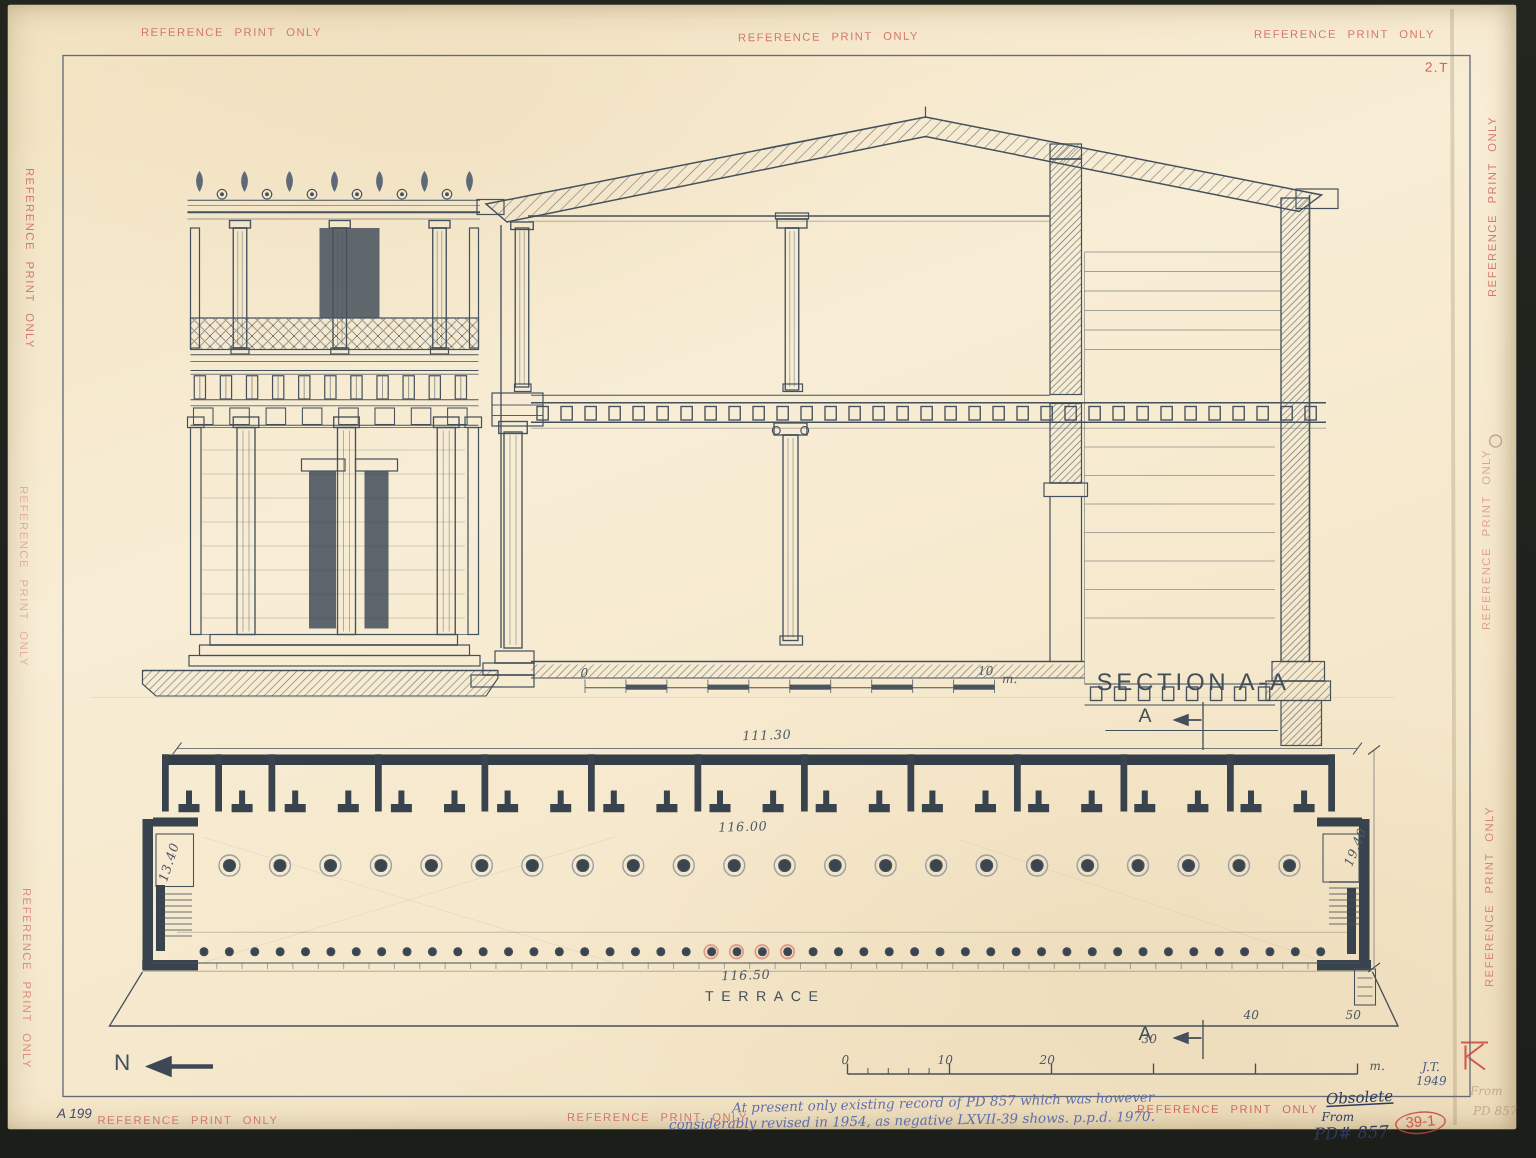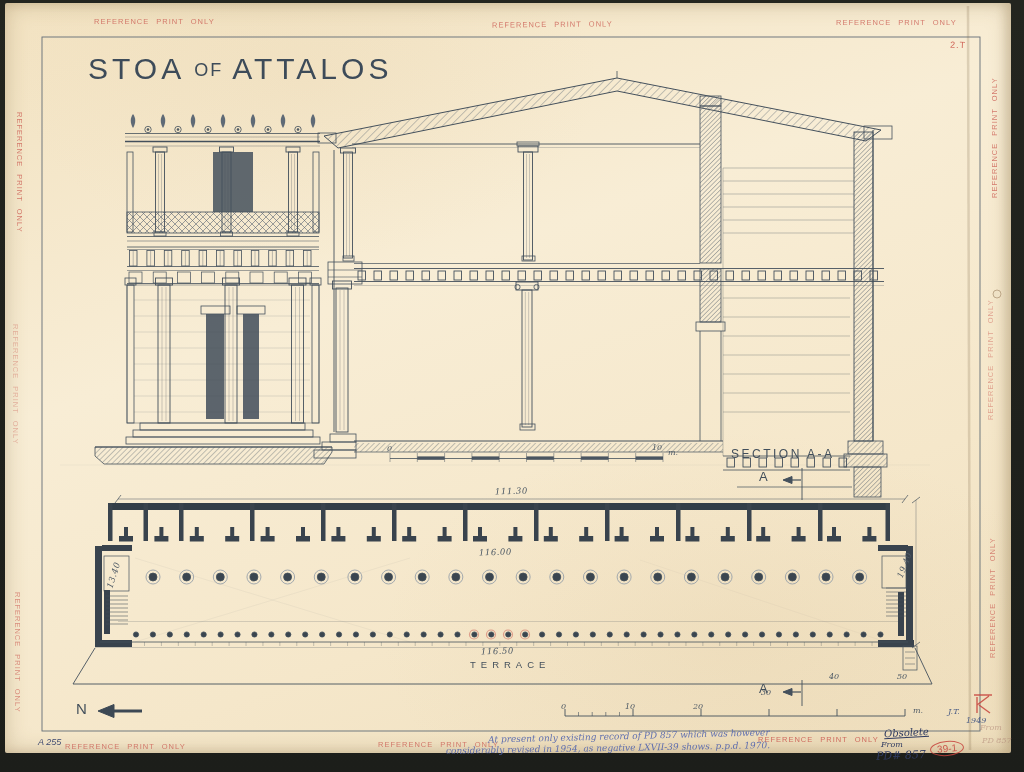--- a/index.html
+++ b/index.html
@@ -17,21 +17,21 @@
     box-shadow:inset 0 0 22px rgba(110,85,40,.28), inset -6px 0 10px rgba(120,95,50,.18);
     border-radius:2px;}
   svg#art{position:absolute;left:0;top:0;pointer-events:none;}
   .txt{position:absolute;white-space:nowrap;color:var(--ink);}
   .title{left:88px;top:52px;font-size:30px;letter-spacing:4px;color:#3d4b59;font-weight:400;}
   .title .of{font-size:18px;letter-spacing:2px;position:relative;top:-3px;margin:0 9px;}
   .stamp{position:absolute;font-size:7.5px;letter-spacing:1px;word-spacing:4px;
     color:var(--stamp);opacity:.8;white-space:nowrap;}
   .v90{transform:rotate(90deg);transform-origin:0 0;}
   .v270{transform:rotate(-90deg);transform-origin:0 0;}
-  .seclab{left:731px;top:447px;font-size:12px;letter-spacing:2.5px;color:#414e5b;text-align:right;}
+  .seclab{left:731px;top:447px;font-size:16px;letter-spacing:2.5px;color:#414e5b;text-align:right;}
   .terr{left:470px;top:659px;font-size:9.5px;letter-spacing:5px;text-align:right;}
   .dim{font-family:"DejaVu Serif",serif;font-style:italic;font-size:8.5px;color:#4d5965;
     letter-spacing:.5px;transform:rotate(-2deg);}
   .sc{font-family:"DejaVu Serif",serif;font-style:italic;font-size:8px;color:#4d5965;}
   .hand{font-family:"DejaVu Serif",serif;font-style:italic;font-size:9px;color:var(--blue);opacity:.9;}
   .hand2{font-family:"DejaVu Serif",serif;font-style:italic;color:#2e3a60;}
   .penc{font-family:"DejaVu Serif",serif;font-style:italic;font-size:8px;color:#a4766a;opacity:.5;}
   .alab{font-size:13px;letter-spacing:1px;color:#414e5b;}
   .nlab{left:76px;top:700px;font-size:15px;font-weight:500;}
   .badge{left:930px;top:741px;font-size:10px;color:var(--redp);border:1.5px solid var(--redp);
@@ -607,23 +607,20 @@
     <g stroke="#3c4854" fill="#3c4854">
       <line x1="112" y1="711" x2="142" y2="711" stroke-width="3"></line>
       <polygon points="98,711 114,704.5 114,717.5"></polygon>
     </g>
 
     <g stroke="var(--redp)" fill="none" stroke-width="1.4" opacity=".85">
       <path d="M977,697 V713 M977,705 L989,696 M979,705 L990,713 M974,695 H992"></path>
     </g>
   </svg>
 
-  <div class="txt title">
-    <span>STOA</span><span class="of">OF</span><span>ATTALOS</span>
-  </div>
 
   <div class="stamp" style="left:94px;top:17px;">REFERENCE PRINT ONLY</div>
   <div class="stamp" style="left:492px;top:20px;transform:rotate(-.6deg);">REFERENCE PRINT ONLY</div>
   <div class="stamp" style="left:836px;top:18px;">REFERENCE PRINT ONLY</div>
   <div class="stamp v90" style="left:24px;top:112px;">REFERENCE PRINT ONLY</div>
   <div class="stamp v90" style="left:20px;top:324px;opacity:.4;">REFERENCE PRINT ONLY</div>
   <div class="stamp v90" style="left:22px;top:592px;opacity:.65;">REFERENCE PRINT ONLY</div>
   <div class="stamp v270" style="left:990px;top:198px;">REFERENCE PRINT ONLY</div>
   <div class="stamp v270" style="left:986px;top:420px;opacity:.5;">REFERENCE PRINT ONLY</div>
   <div class="stamp v270" style="left:988px;top:658px;opacity:.7;">REFERENCE PRINT ONLY</div>
@@ -650,23 +647,23 @@
 
   <div class="txt sc" style="left:561px;top:702px;">0</div>
   <div class="txt sc" style="left:625px;top:702px;">10</div>
   <div class="txt sc" style="left:693px;top:702px;">20</div>
   <div class="txt sc" style="left:761px;top:688px;">30</div>
   <div class="txt sc" style="left:829px;top:672px;">40</div>
   <div class="txt sc" style="left:897px;top:672px;">50</div>
   <div class="txt sc" style="left:913px;top:706px;">m.</div>
 
   <div class="txt sc" style="left:948px;top:707px;color:#4b5d86;">J.T.</div>
-  <div class="txt sc" style="left:966px;top:716px;color:#4b5d86;">1949</div>
-
-  <div class="txt a199">A 255</div>
+  <div class="txt sc" style="left:944px;top:716px;color:#4b5d86;">1949</div>
+
+  <div class="txt a199">A 199</div>
   <div class="txt corner">2.T</div>
 
   <div class="txt hand" style="left:488px;top:731px;transform:rotate(-1.5deg);">At present only existing record of PD 857 which was however</div>
   <div class="txt hand" style="left:446px;top:743px;transform:rotate(-1deg);">considerably revised in 1954, as negative LXVII-39 shows. p.p.d. 1970.</div>
 
   <div class="txt hand2" style="left:884px;top:727px;font-size:10px;text-decoration:underline;transform:rotate(-3deg);">Obsolete</div>
   <div class="txt hand2" style="left:881px;top:740px;font-size:8px;">From</div>
   <div class="txt hand2" style="left:876px;top:749px;font-size:11px;transform:rotate(-2deg);">PD# 857</div>
   <div class="txt badge">39-1</div>
   <div class="txt penc" style="left:980px;top:723px;">From</div>

